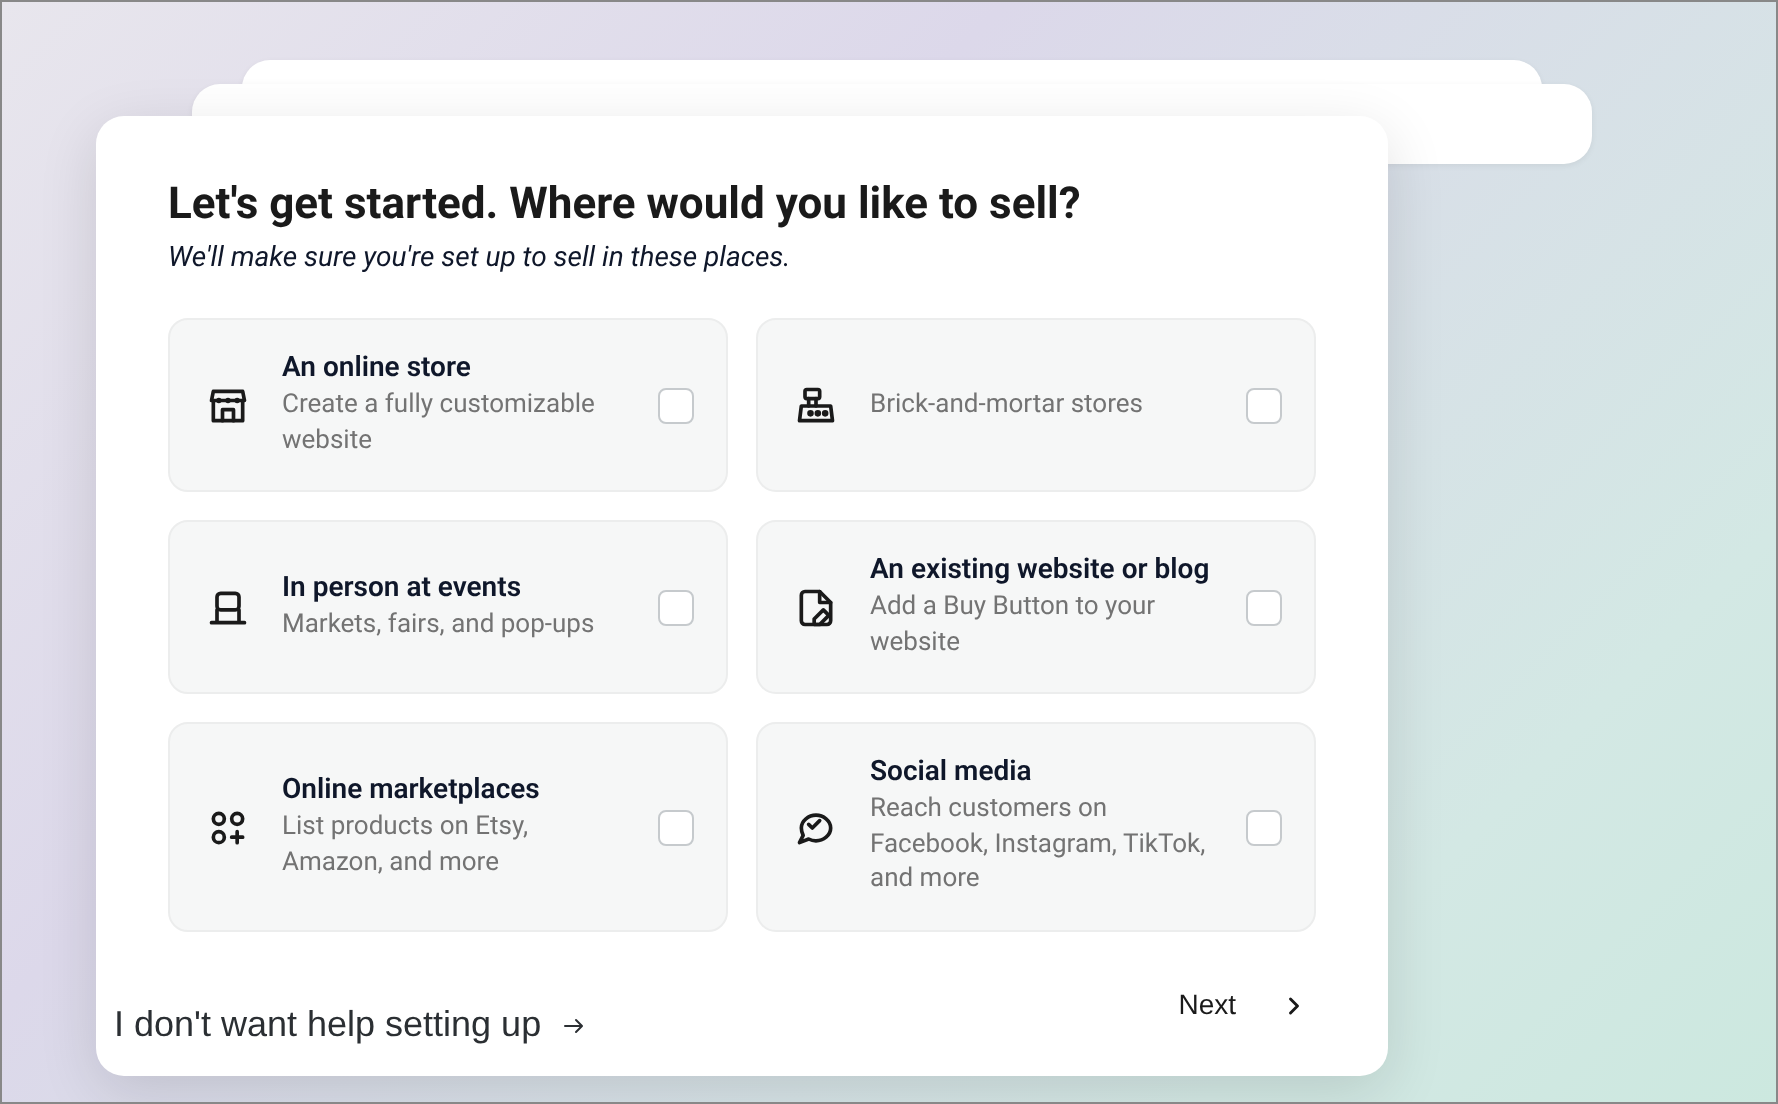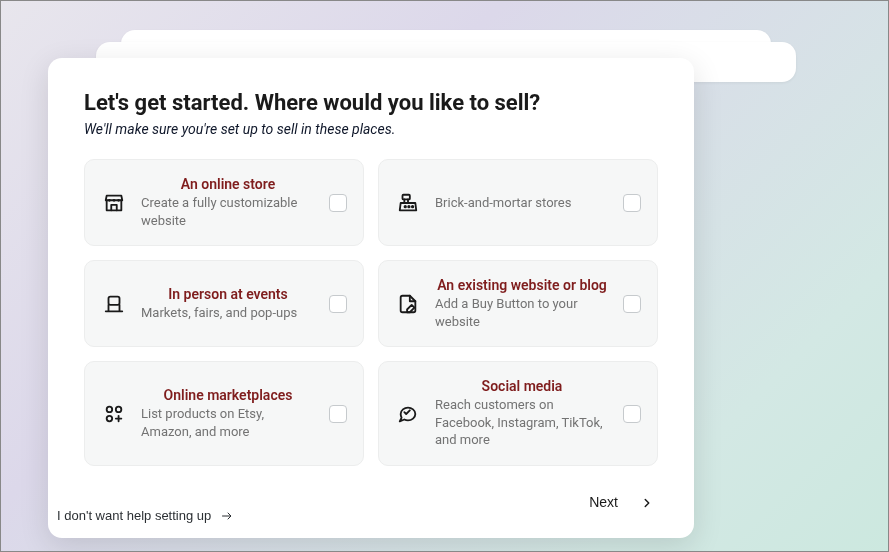--- a/index.html
+++ b/index.html
@@ -23,35 +23,35 @@
 .title { font-size: 22px; font-weight: 700; color: #1a1a1a; margin-bottom: 6px; }
 .subtitle { font-size: 14px; color: #0f172a; margin-bottom: 22px; font-style: italic; }
 .grid { display: grid; grid-template-columns: 1fr 1fr; gap: 14px; }
 .option {
   background: #f6f7f7; border: 1px solid #eceded; border-radius: 10px;
   padding: 16px 16px; display: flex; align-items: center; gap: 14px;
   cursor: pointer; min-height: 70px;
 }
 .opt-icon { width: 26px; display: flex; justify-content: center; align-items: center; flex-shrink: 0; }
 .opt-text { flex: 1; }
-.opt-title { font-size: 14px; font-weight: 600; color: #7f1d1d; margin-bottom: 2px; text-align: center; }
+.opt-title { font-size: 14px; font-weight: 600; color: #0f172a; margin-bottom: 2px; }
 .opt-desc { font-size: 13px; color: #737373; line-height: 1.35; }
 .checkbox {
   width: 18px; height: 18px; border: 1px solid #c6cacd; border-radius: 4px;
   background: #fff; flex-shrink: 0;
 }
 .footer { display: flex; justify-content: flex-end; margin-top: 22px; align-items: center; }
 .next-btn {
   display: flex; align-items: flex-end; gap: 22px; font-size: 14px; color: #1a1a1a;
   background: none; border: none; cursor: pointer; padding: 6px 4px; font-weight: 500;
 }
 .skip {
   position: absolute; left: 56px; bottom: 28px;
   display: flex; align-items: center; gap: 8px;
-  font-size: 13px; color: #2b2f33; cursor: pointer;
+  font-size: 18px; color: #2b2f33; cursor: pointer;
   background: none; border: none; text-align: center;
 }
 svg { display: block; }
 </style>
 </head>
 <body>
 
 <div class="stack-card" style="left:120px; top:29px; width:650px; height:40px;"></div>
 <div class="stack-card" style="left:95px; top:41px; width:700px; height:40px;"></div>
 

